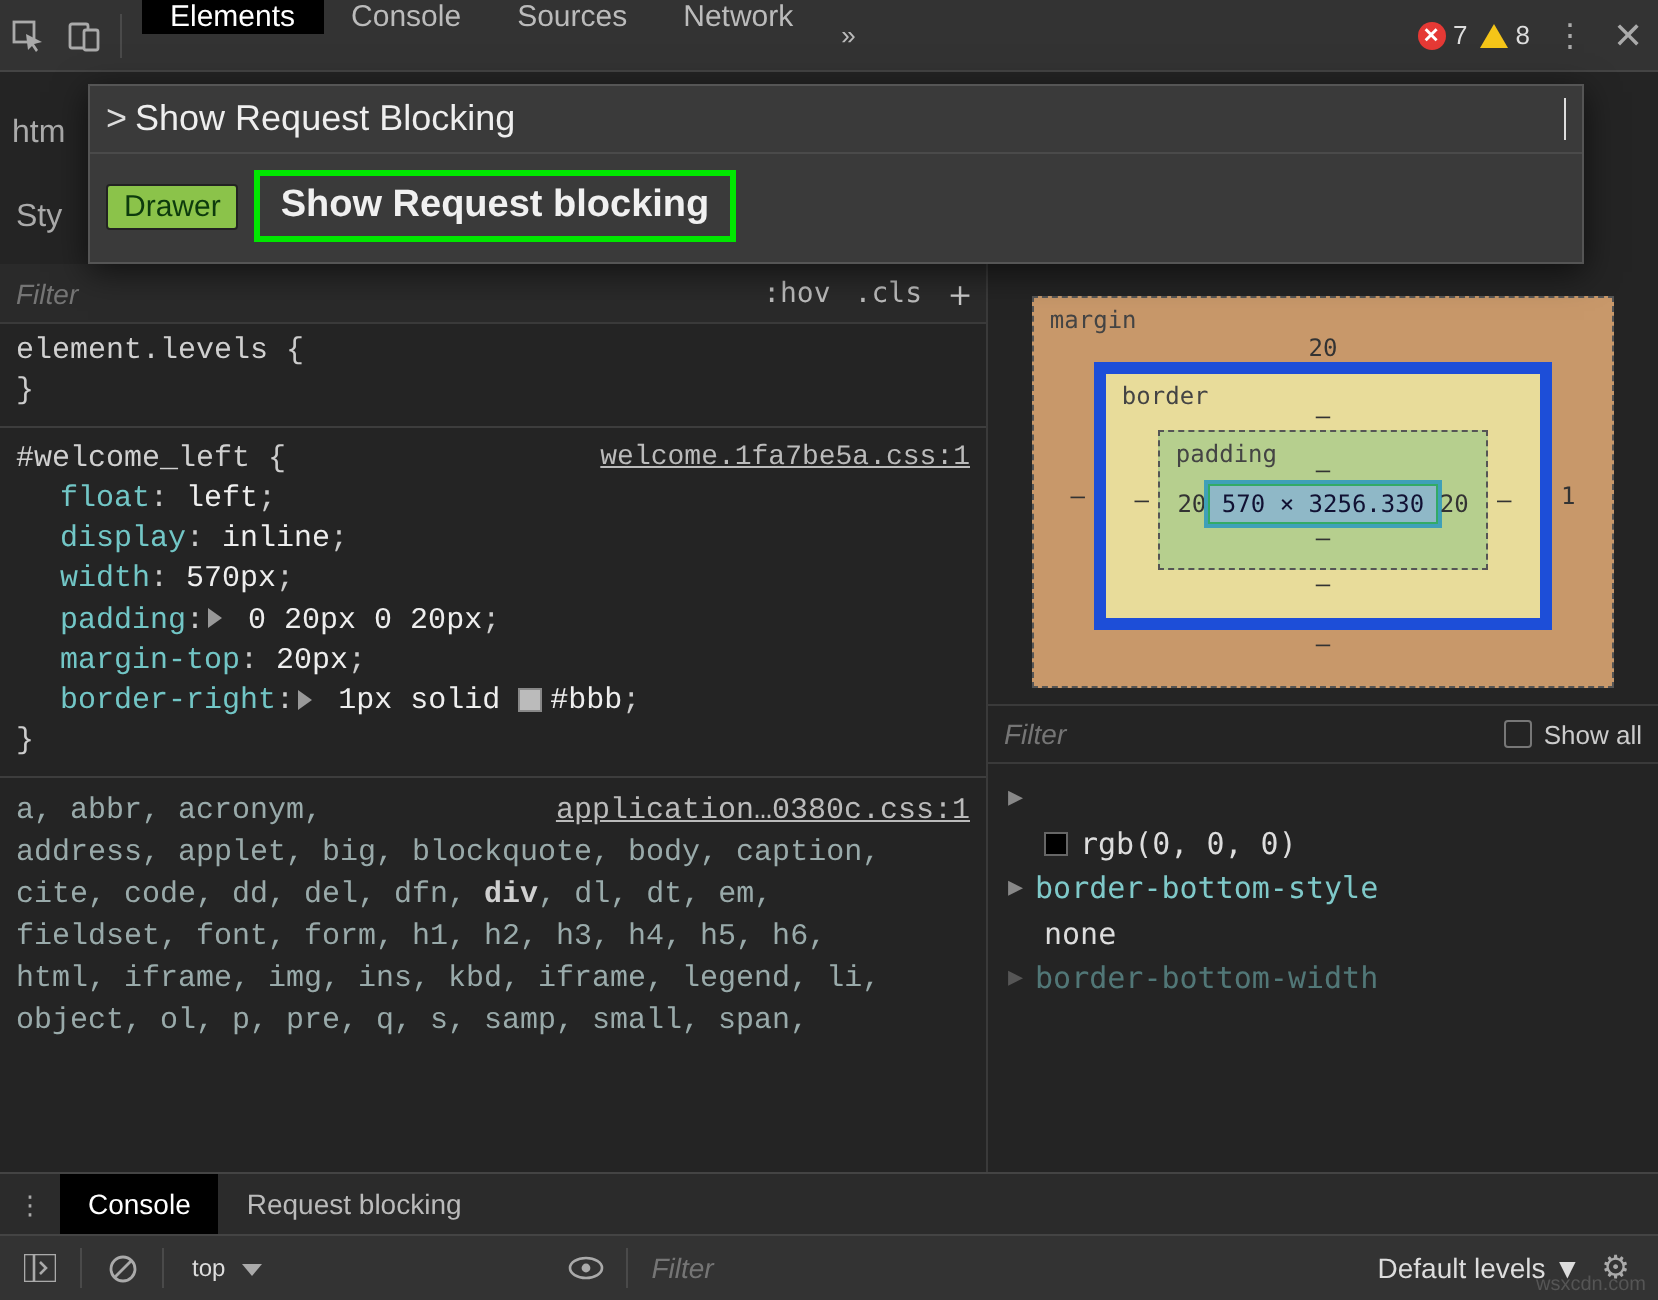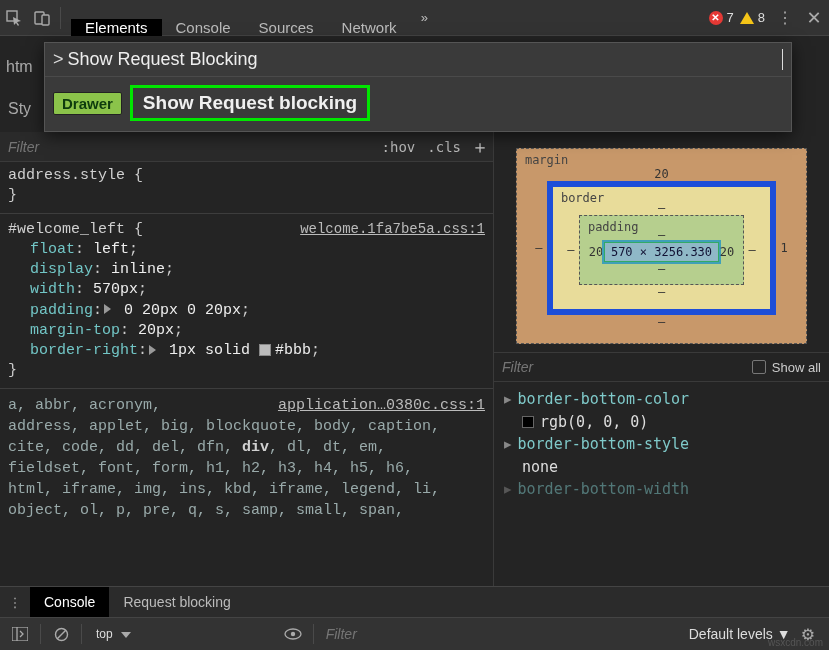--- a/index.html
+++ b/index.html
@@ -21,21 +21,21 @@
   background: #333;
   display: flex;
   align-items: center;
   border-bottom: 1px solid #444;
 }
 .topbar .icon-btn {
   width: 28px; height: 36px;
   display: flex; align-items: center; justify-content: center;
   color: #aaa;
 }
-.topbar .tabs { display: flex; align-items: flex-end; height: 36px; margin-left: 6px; }
+.topbar .tabs { display: flex; align-items: flex-start; height: 36px; margin-left: 6px; }
 .topbar .tab {
   padding: 0 14px; display: flex; align-items: center;
   color: #bbb; font-size: 15px;
 }
 .topbar .tab.active { background: #000; color: #fff; }
 .topbar .more { padding: 0 10px; color: #bbb; }
 .topbar .spacer { flex: 1; }
 .err-badge { display: flex; align-items: center; gap: 4px; margin-right: 6px; }
 .circle-err { width:14px; height:14px; border-radius:50%; background:#e53935; display:flex; align-items:center; justify-content:center; color:#fff; font-size:10px; font-weight:bold; }
 .tri-warn { width:0;height:0;border-left:7px solid transparent;border-right:7px solid transparent;border-bottom:12px solid #f5c518; position:relative; }
@@ -64,21 +64,21 @@
   color: #eee; font-size: 18px; flex: 1;
   border-right: 1px solid #ddd; 
 }
 .cmd-result-row {
   display: flex; align-items: center; gap: 8px;
   padding: 8px 8px 10px 8px;
 }
 .badge-drawer {
   background: #8bc34a; color:#0d3b0d;
   border: 1px solid #222; border-radius: 2px;
-  padding: 2px 8px; font-size: 15px; font-weight: bold;
+  padding: 2px 8px; font-size: 15px;
 }
 .cmd-result {
   border: 3px solid #00e600;
   padding: 4px 10px;
   font-size: 19px; font-weight: bold; color: #f0f0f0;
 }
 
 
 .crumb { position:absolute; left:6px; top:58px; color:#aaa; font-size:16px; }
 .crumb2 { position:absolute; left:8px; top:100px; color:#aaa; font-size:16px; }
@@ -225,21 +225,21 @@
   <div class="left-pane">
     <div class="filter-bar">
       <input class="filter-input" placeholder="Filter" style="">
       <span class="pill">:hov</span>
       <span class="pill">.cls</span>
       <span class="plus-btn">＋</span>
     </div>
 
     <div class="styles-content code-font">
       <div>
-        <span class="selector">address.style</span>
+        <span class="selector">element.levels</span>
         <span class="brace">{</span><br>
         <span class="brace">}</span>
       </div>
 
       <div class="rule-sep"></div>
 
       <div>
         <span class="source-link">welcome.1fa7be5a.css:1</span>
         <span class="selector">#welcome_left</span>
         <span class="brace">{</span>
@@ -322,21 +322,20 @@
 
     <div class="right-filter">
       <input placeholder="Filter" style="">
       <span class="chk"></span>
       <span>Show all</span>
     </div>
 
     <div class="computed">
       <div class="row">
         <span class="tri2">▸</span>
-        <span class="pname">border-bottom-color</span>
       </div>
       <div class="row" style="padding-left:18px">
         <span class="sw0"></span>
         <span class="pval">rgb(0, 0, 0)</span>
       </div>
       <div class="row">
         <span class="tri2">▸</span>
         <span class="pname">border-bottom-style</span>
       </div>
       <div class="row" style="padding-left:18px">

